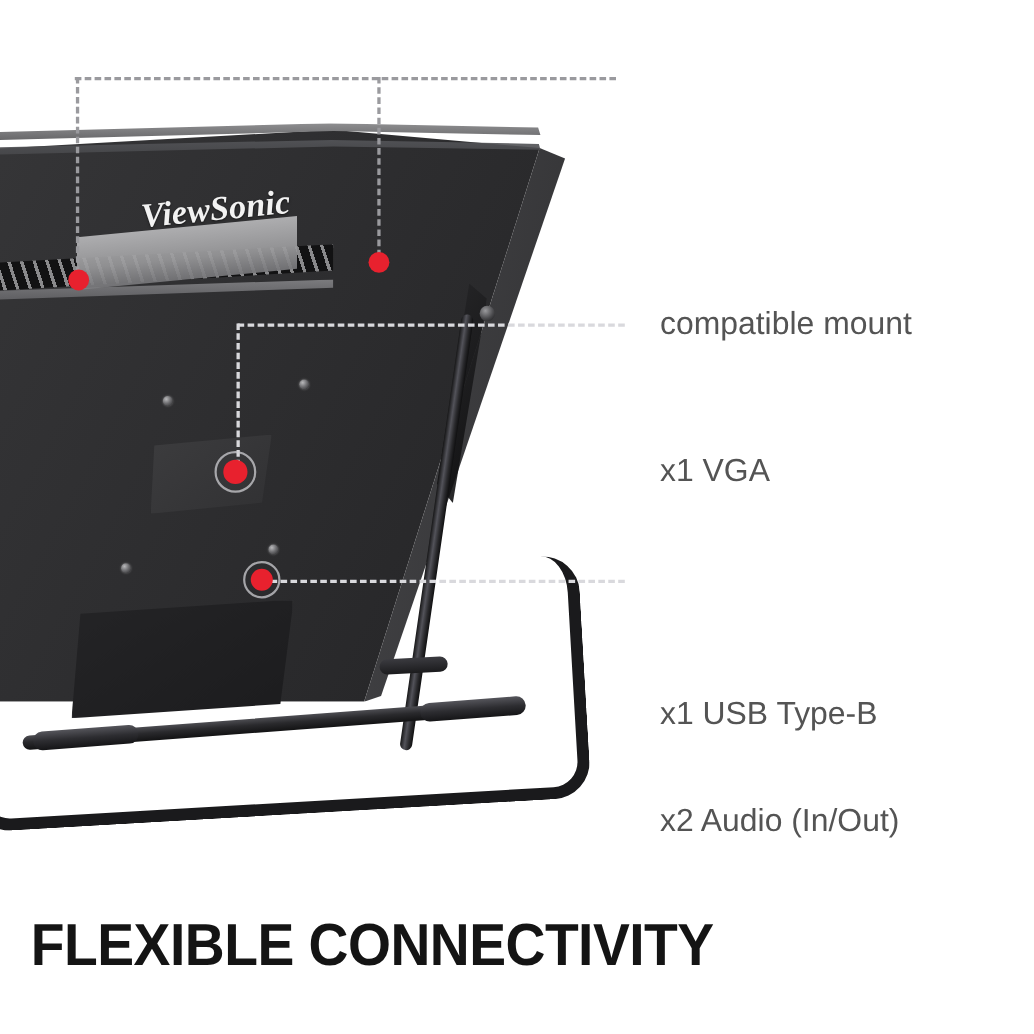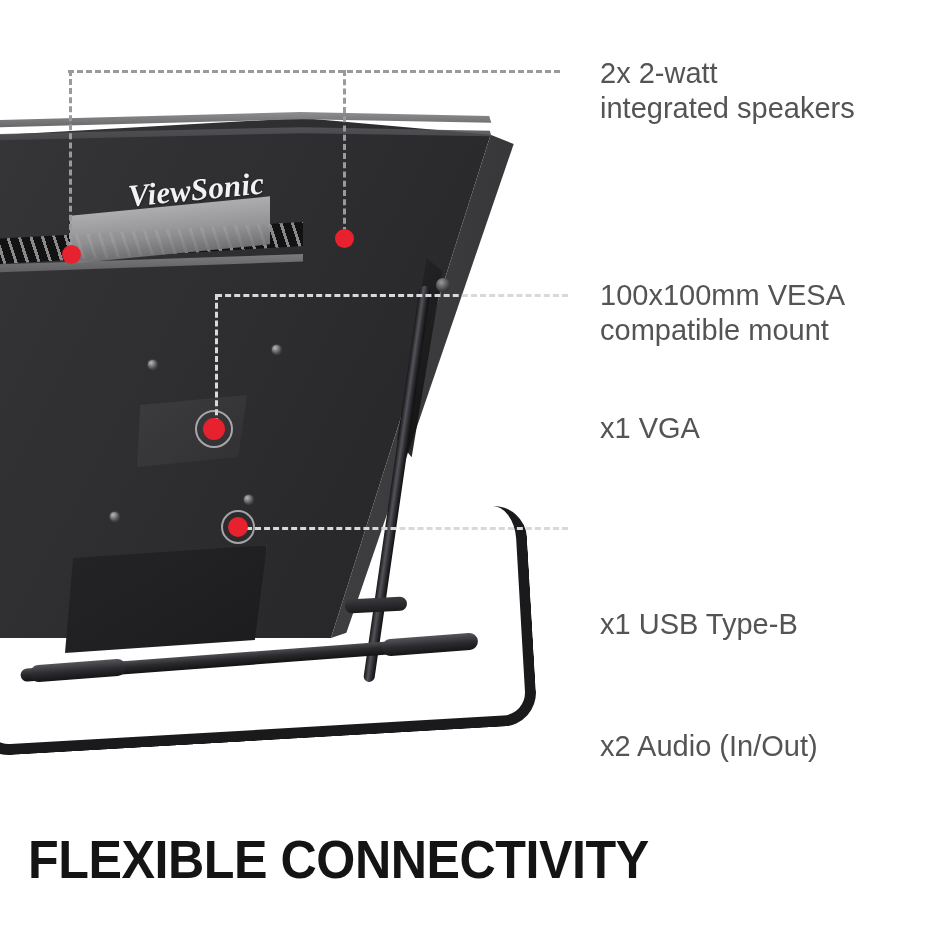--- a/index.html
+++ b/index.html
@@ -239,30 +239,25 @@
   <div class="dot" id="dot-speaker-r" style="--red: #E8212E;"></div>
 
   <div class="dot-ring" id="ring-vesa"></div>
   <div class="dot" id="dot-vesa" style="--red: #E8212E;"></div>
 
   <div class="dot-ring" id="ring-ports"></div>
   <div class="dot" id="dot-ports" style="--red: #E8212E;"></div>
 
   <div id="labels">
 
-    <div class="label-block" id="lbl-speakers">
-      <div>2x 2-watt</div>
-      <div>integrated speakers</div>
-    </div>
 
     <div class="label-block" id="lbl-vesa">
-      <div>100x100mm VESA</div>
       <div>compatible mount</div>
     </div>
 
     <div class="port-item" style="top:412px">x1 VGA</div>
-    <div class="port-item" style="top:608px">x1 USB Type-B</div>
+    <div class="port-item" style="top:633px">x1 USB Type-B</div>
     <div class="port-item" style="top:730px">x2 Audio (In/Out)</div>
   </div>
 
   <div id="headline">FLEXIBLE CONNECTIVITY</div>
 
 </div>
 
 </body></html>

